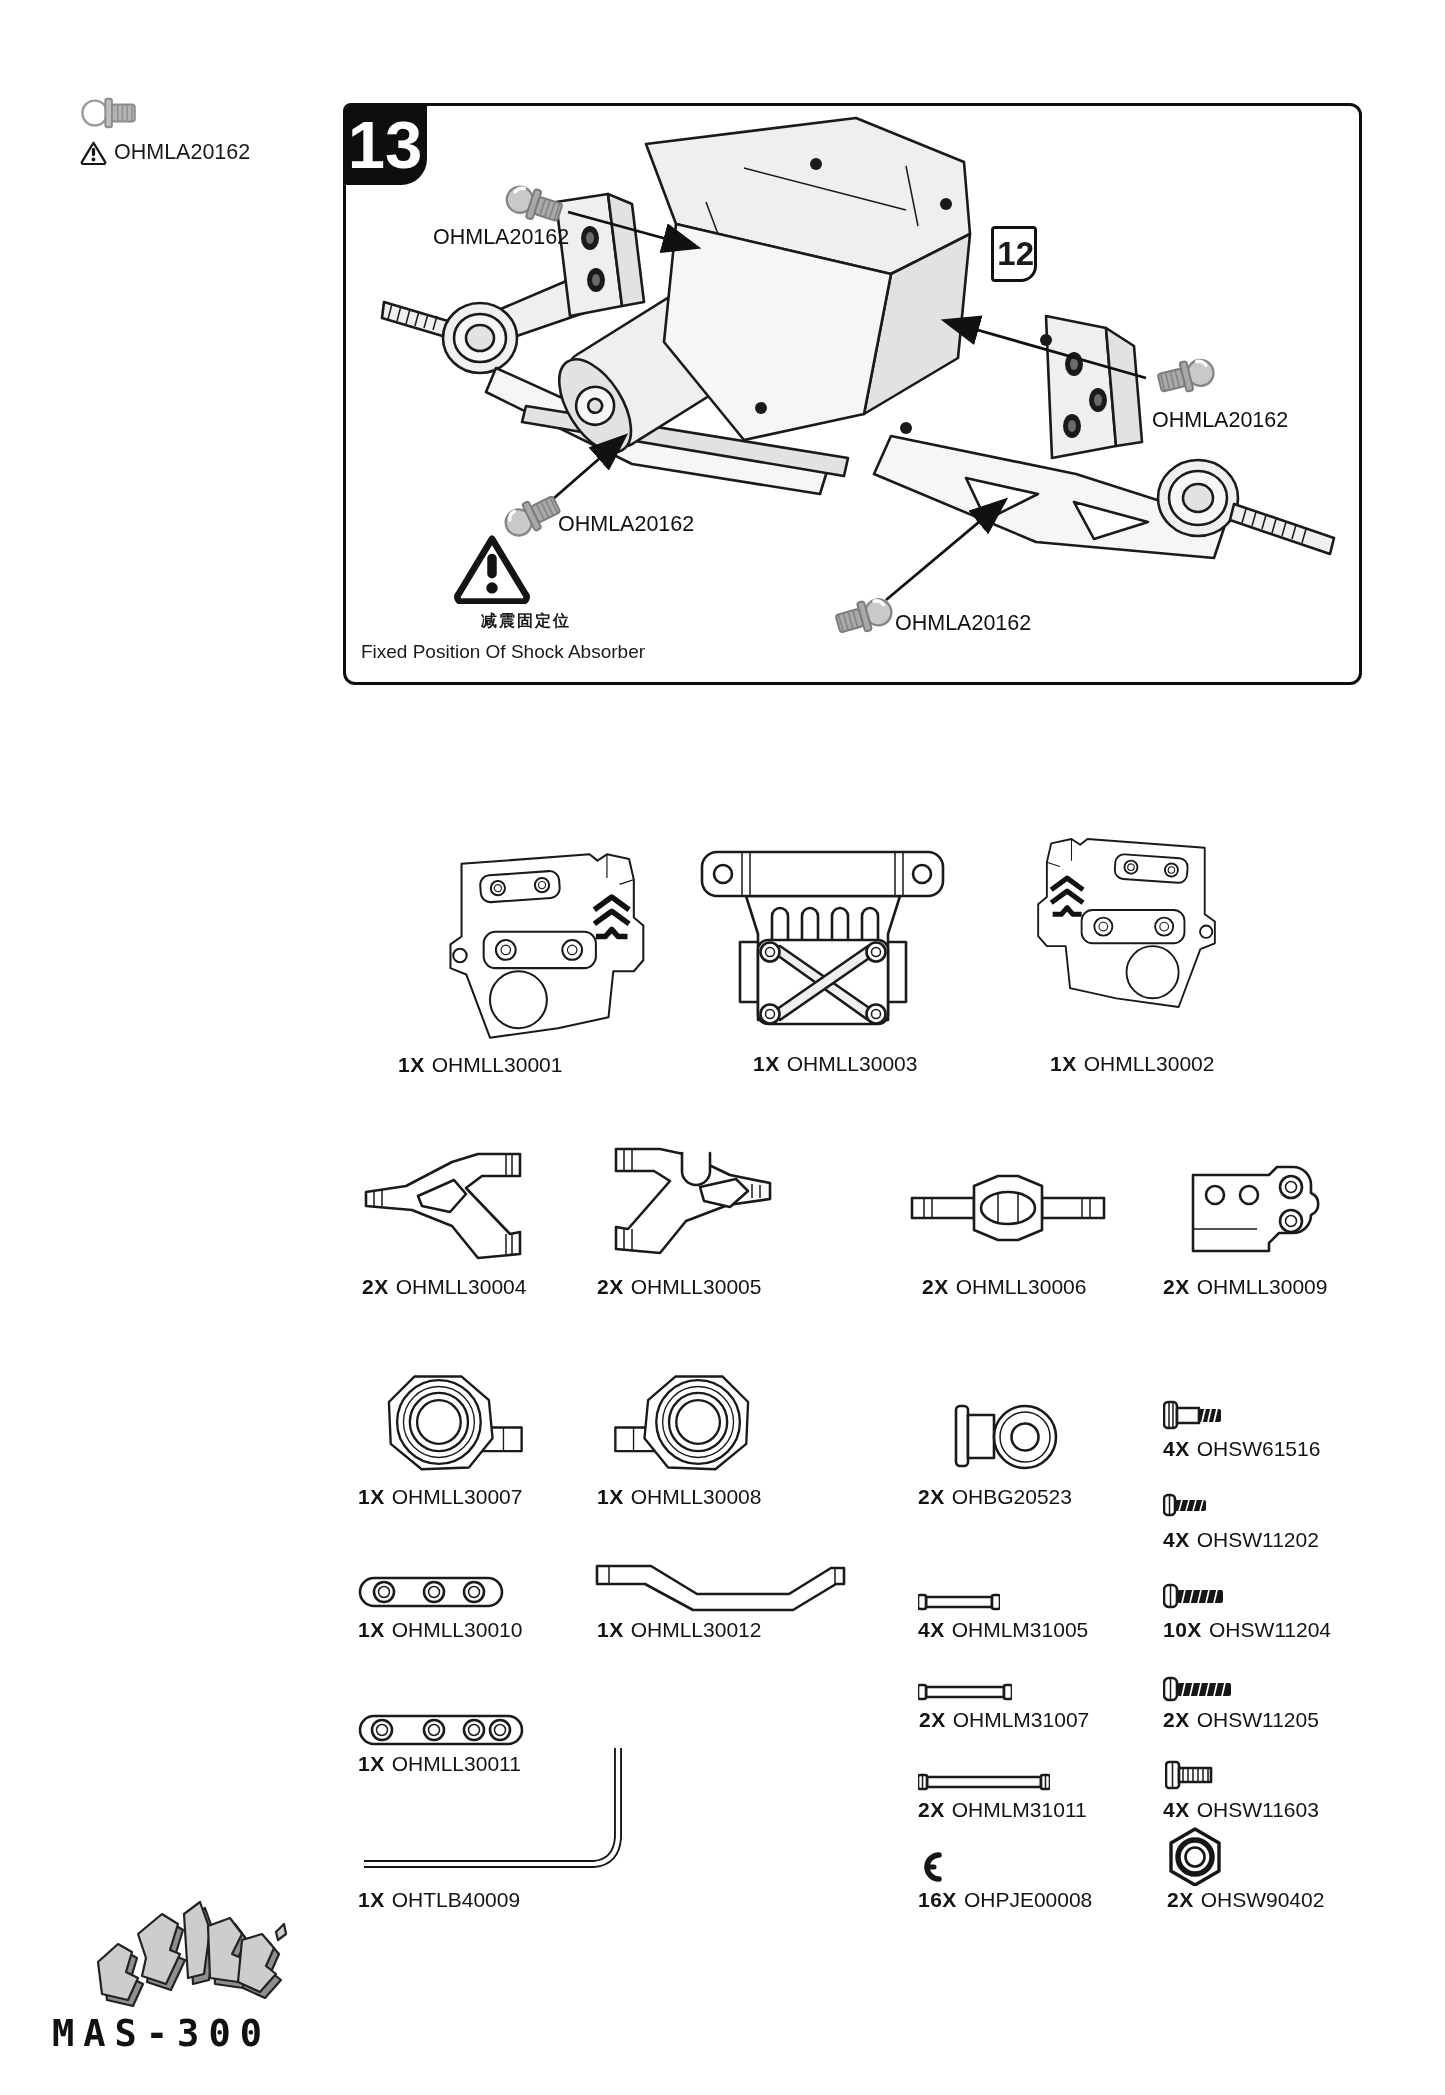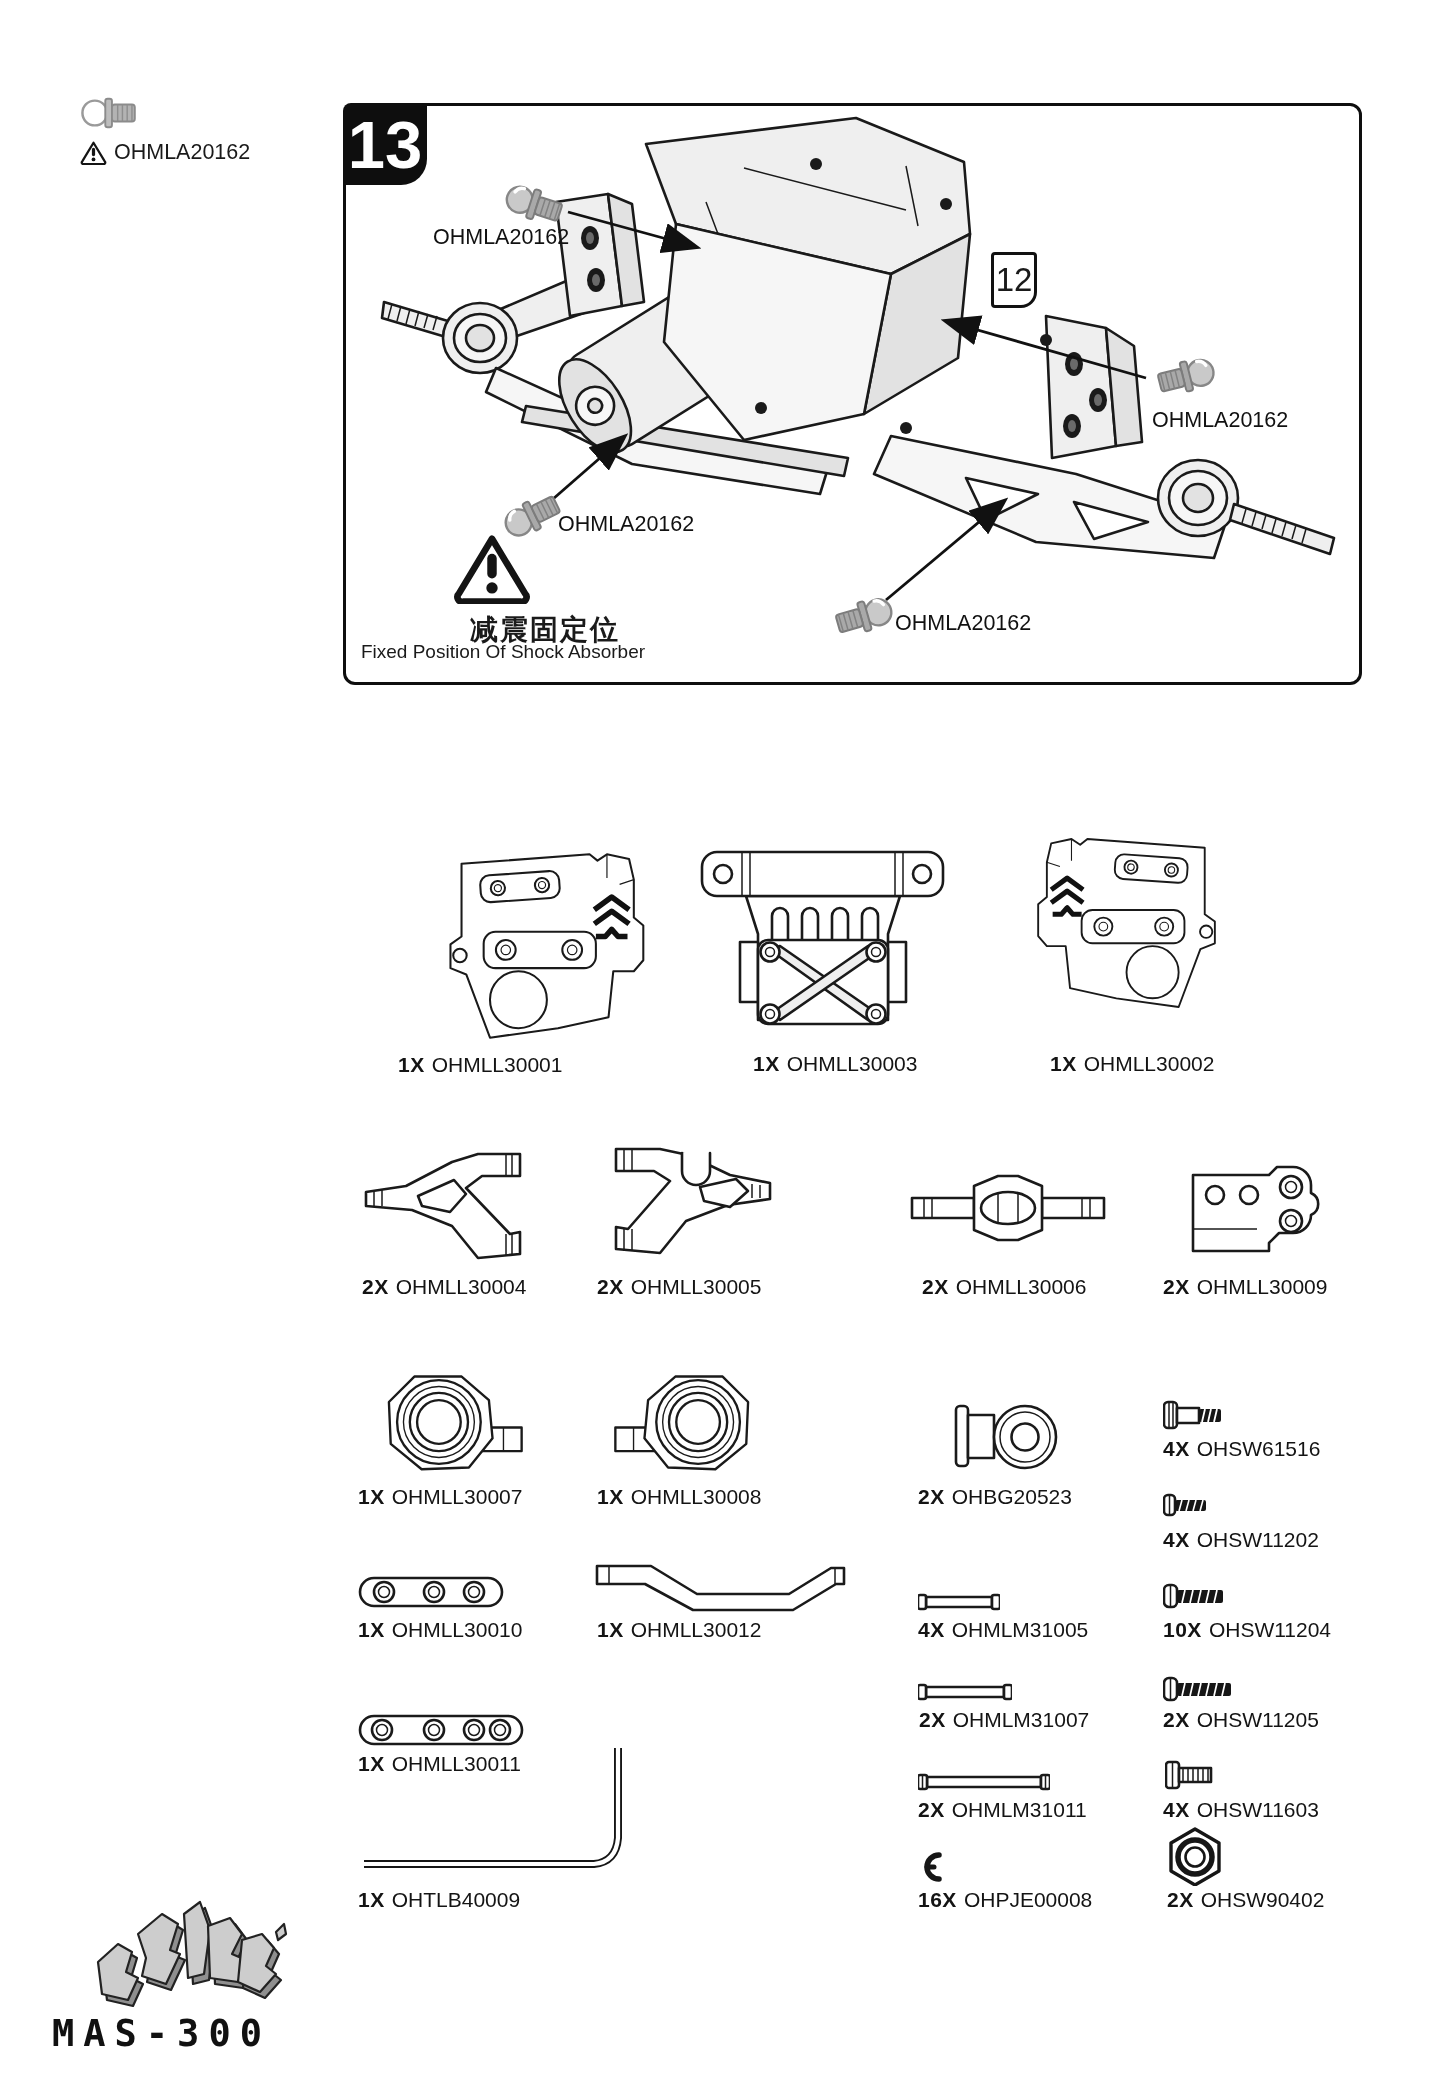--- a/index.html
+++ b/index.html
@@ -16,26 +16,26 @@
   .thin{fill:none;stroke:#1a1a1a;stroke-width:1.5;}
   .dk  {fill:#161616;stroke:none;}
   .hole{fill:#1a1a1a;}
   .holeIn{fill:#6a6a6a;}
   
   .panel{position:absolute;left:343px;top:103px;width:1013px;height:576px;
          border:3px solid #0e0e0e;border-radius:12px;background:#fff;}
   .step-tab{position:absolute;left:-3px;top:-3px;width:84px;height:82px;background:#0e0e0e;
             color:#ffffff;font-size:67px;font-weight:bold;display:flex;align-items:center;
             justify-content:center;border-radius:8px 0 26px 0;}
-  .ref-box{position:absolute;left:645px;top:146px;width:40px;height:50px;border:3px solid #111;
+  .ref-box{position:absolute;left:645px;top:120px;width:40px;height:50px;border:3px solid #111;
            background:#fff;border-radius:4px 4px 16px 4px;display:flex;align-items:center;
-           justify-content:center;font-size:33px;font-weight:normal;}
+           justify-content:flex-end;font-size:33px;font-weight:bold;}
   .callout{position:absolute;font-size:21.5px;white-space:nowrap;color:#111;}
-  .warn-cn{position:absolute;left:79px;top:505px;width:240px;text-align:center;
-           font-size:28px;letter-spacing:2px;font-weight:bold;}
+  .warn-cn{position:absolute;left:60px;top:505px;width:240px;text-align:center;
+           font-size:16px;letter-spacing:2px;font-weight:bold;}
   .warn-en{position:absolute;left:2px;top:535px;width:310px;text-align:center;font-size:19px;}
   
   .legend{position:absolute;left:80px;top:93px;}
   .legend-row{display:flex;align-items:center;gap:7px;margin-top:7px;font-size:21.5px;}
   
   .part{position:absolute;}
   .plabel{position:absolute;bottom:0;font-size:21px;white-space:nowrap;color:#141414;}
   .plabel b{font-weight:bold;margin-right:7px;letter-spacing:0.5px;text-align:center;}
   
   .model-name{position:absolute;left:52px;top:2012px;font-family:"DejaVu Sans Mono",monospace;

